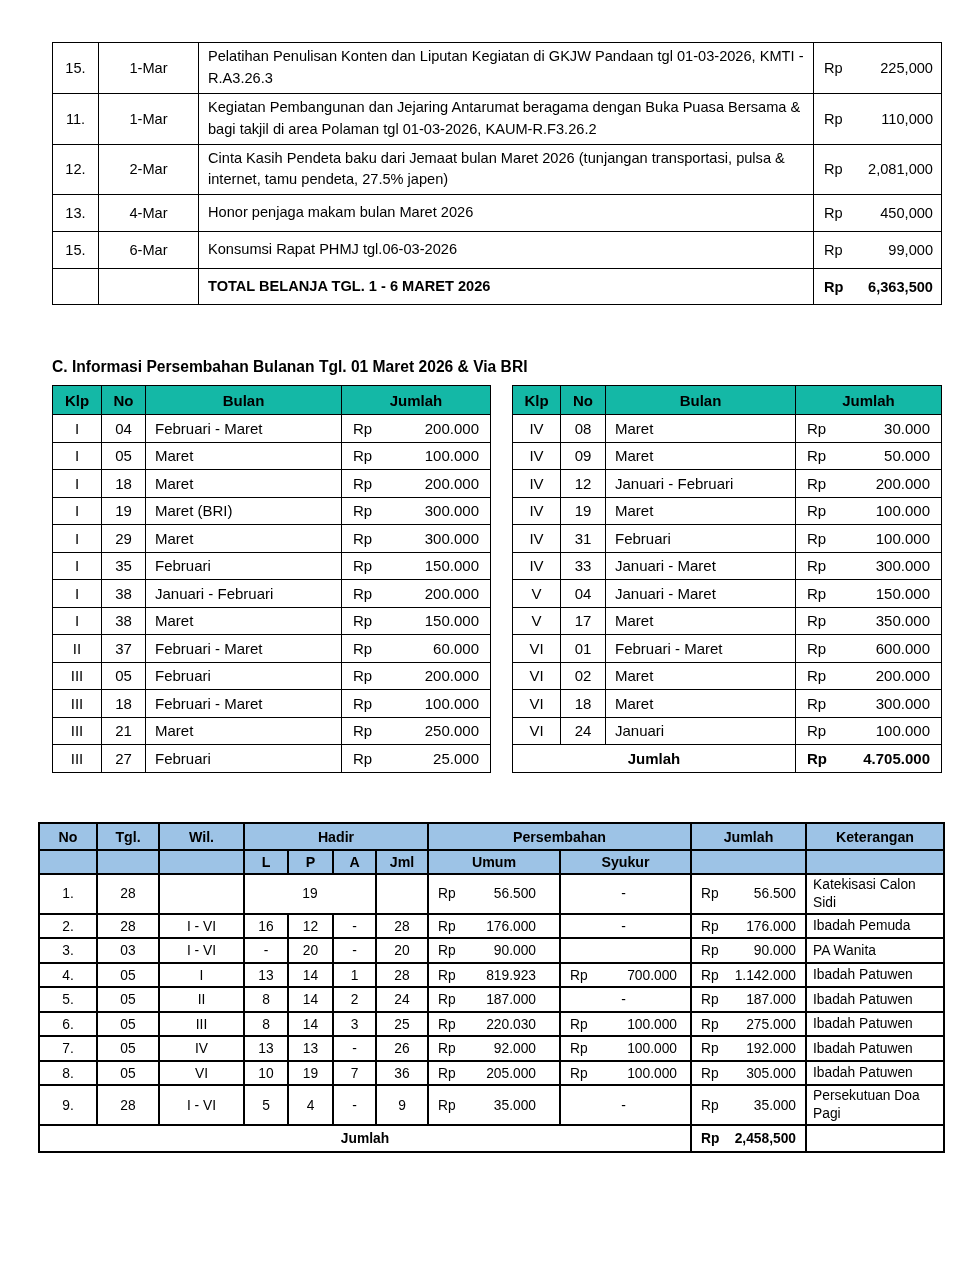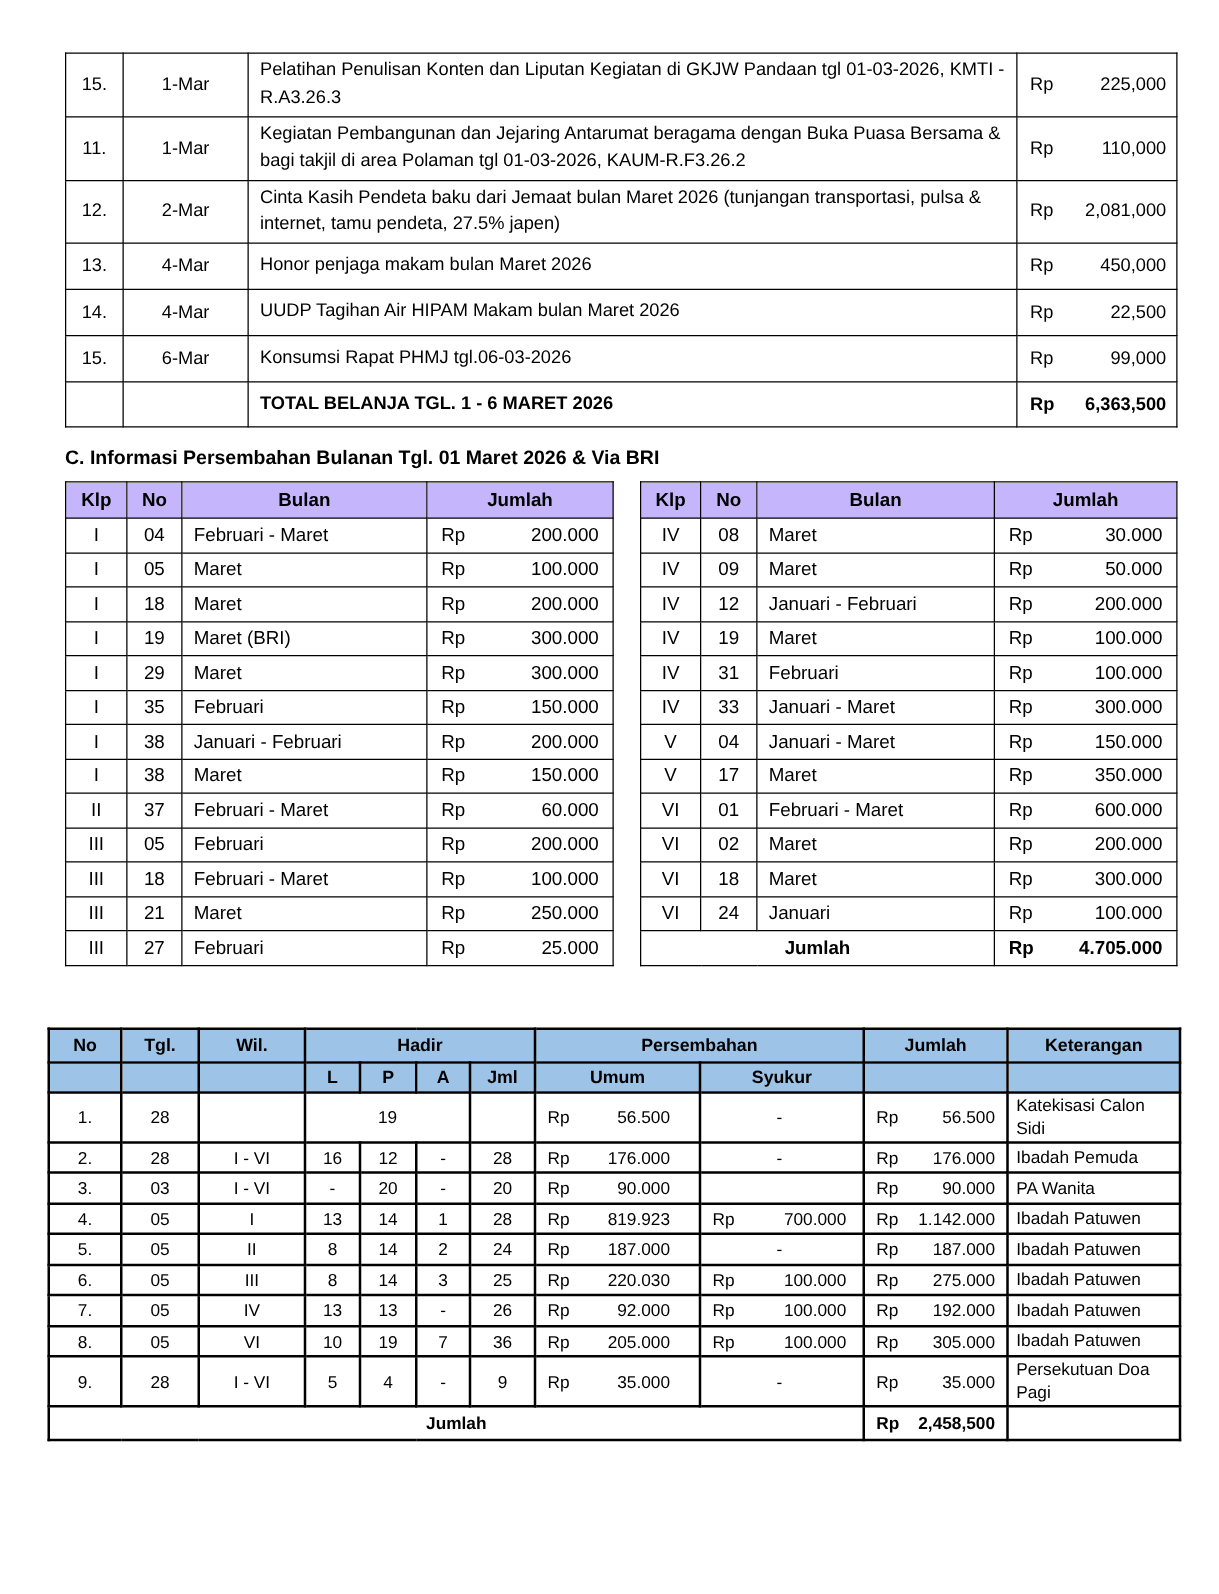--- a/index.html
+++ b/index.html
@@ -29,21 +29,21 @@
 
   .b{font-weight:bold;}
 
   
   .sec-title{position:absolute;font-size:15.6px;font-weight:bold;white-space:nowrap;}
   #c-title{left:52px;top:358px;}
   #d-title{left:40px;top:797px;}
 
   
   .ctable{font-size:15px;}
-  .ctable th{height:28px;text-align:center;font-weight:bold;padding:0 4px;background:#c4b5fd;}
+  .ctable th{height:28px;text-align:center;font-weight:bold;padding:0 4px;background:#14b8a6;}
   .ctable tr{height:27.5px;}
   .ctable .c{text-align:center;padding:0 3px;}
   .ctable .l{text-align:left;padding:0 9px;}
   .ctable .mny{padding:0 10px 0 10px;}
   #c-left{position:absolute;left:52px;top:385px;width:438px;}
   #c-right{position:absolute;left:512px;top:385px;width:429px;}
   #c-right tfoot tr{height:28px;}
 
   
   #d-table{position:absolute;left:38px;top:822px;width:905px;font-size:13.8px;}
@@ -106,31 +106,20 @@
           </td>
     </tr>
         <tr>
       <td class="c">13.</td>
       <td class="c">4-Mar</td>
       <td class="desc">Honor penjaga makam bulan Maret 2026</td>
       <td>
             <div class="mny">
               <span class="cur">Rp</span>
               <span class="val">450,000</span>
-            </div>
-          </td>
-    </tr>
-        <tr>
-      <td class="c">14.</td>
-      <td class="c">4-Mar</td>
-      <td class="desc">UUDP Tagihan Air HIPAM Makam bulan Maret 2026</td>
-      <td>
-            <div class="mny">
-              <span class="cur">Rp</span>
-              <span class="val">22,500</span>
             </div>
           </td>
     </tr>
         <tr>
       <td class="c">15.</td>
       <td class="c">6-Mar</td>
       <td class="desc">Konsumsi Rapat PHMJ tgl.06-03-2026</td>
       <td>
             <div class="mny">
               <span class="cur">Rp</span>

